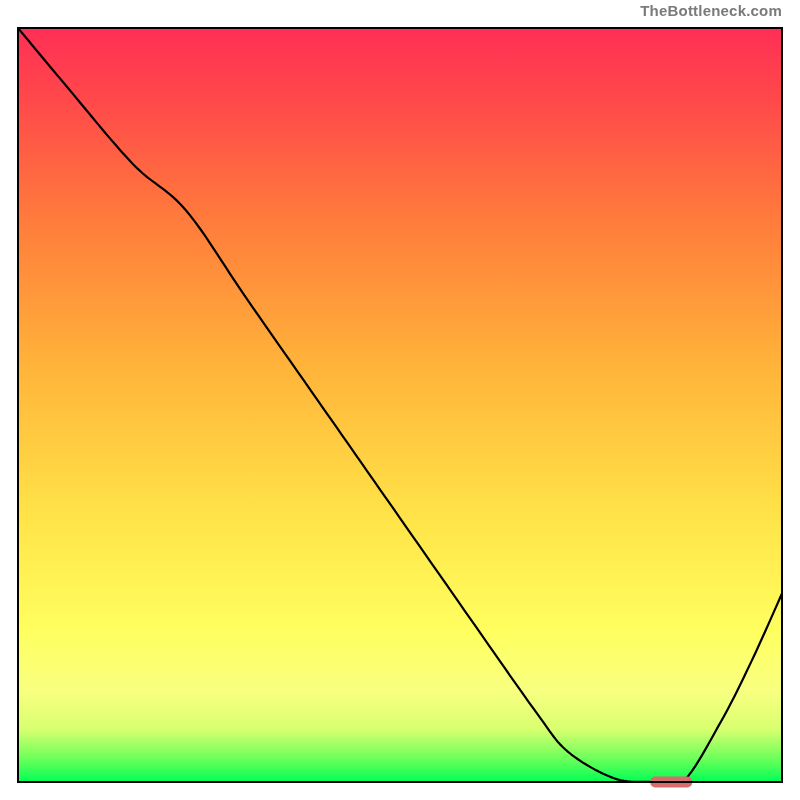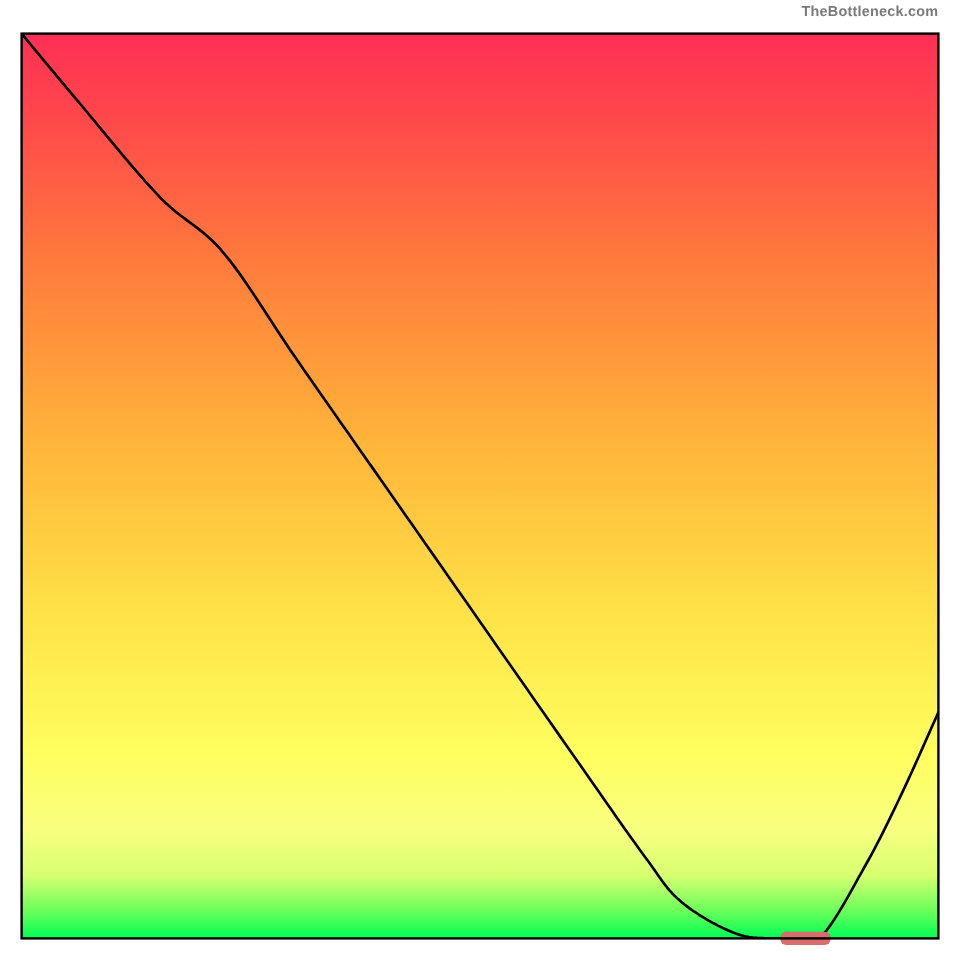--- a/index.html
+++ b/index.html
@@ -13,21 +13,21 @@
   }
   #root {
     position: relative;
     width: 800px;
     height: 800px;
   }
   #attribution {
     position: absolute;
     top: 2px;
     right: 18px;
-    font-size: 12px;
+    font-size: 15px;
     font-weight: 600;
     color: #7a7a7a;
     letter-spacing: 0.2px;
   }
   svg {
     position: absolute;
     top: 0;
     left: 0;
   }
 </style>

